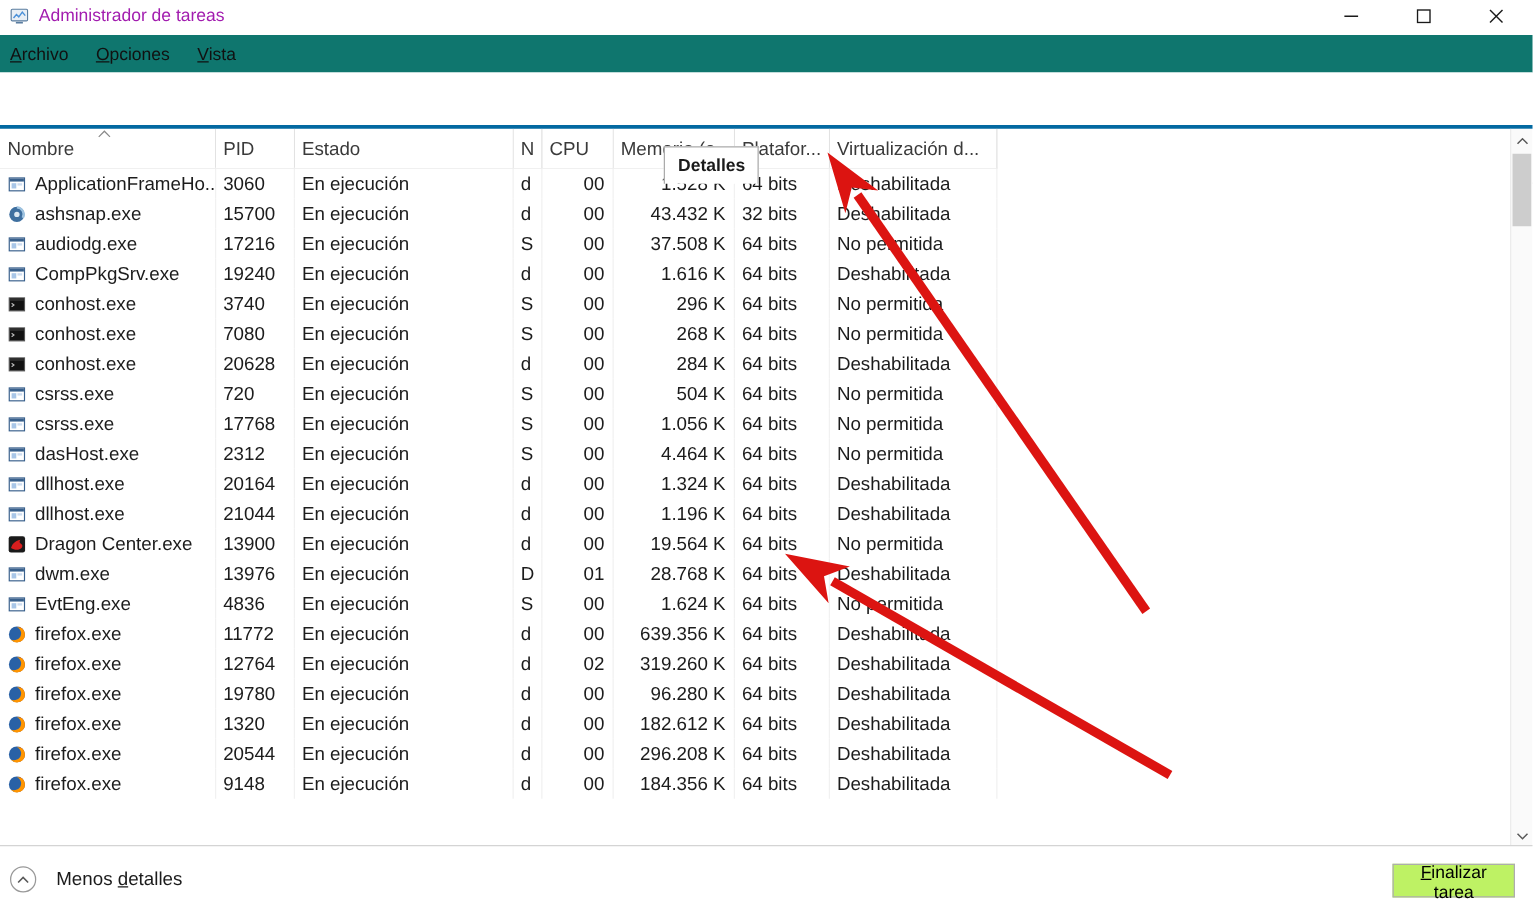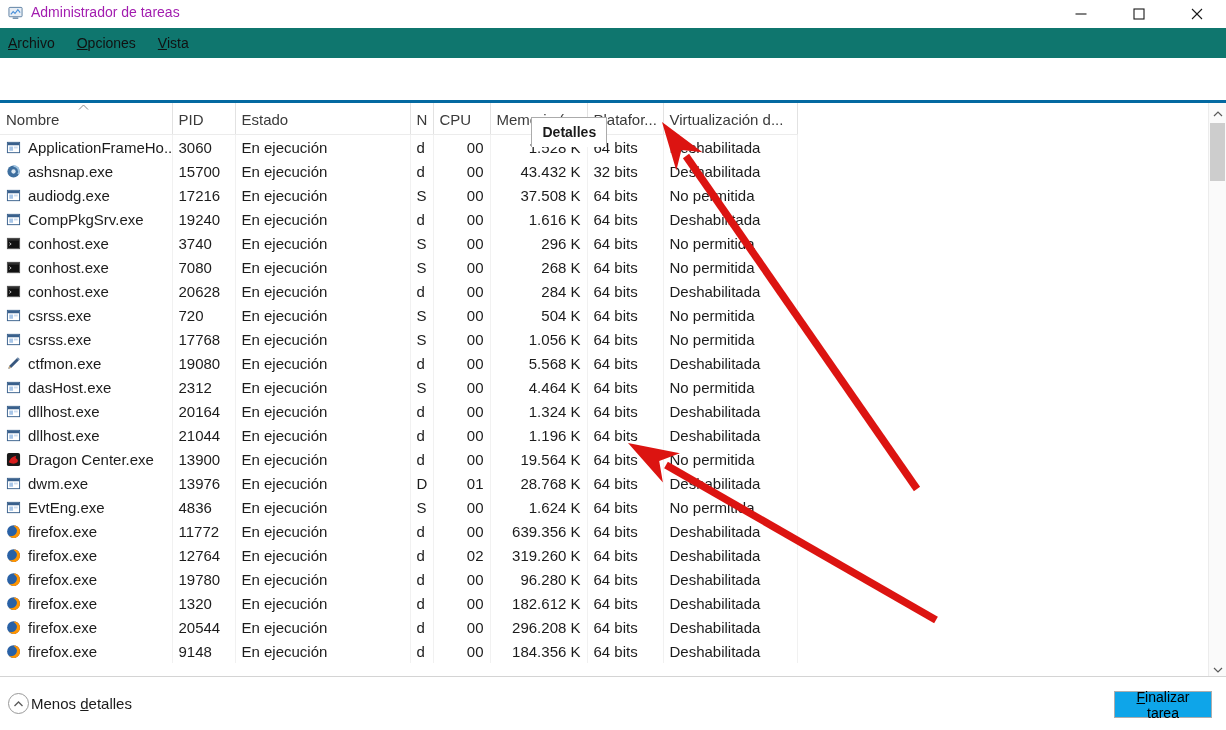--- a/index.html
+++ b/index.html
@@ -45,23 +45,23 @@
   .sort-indicator{position:absolute;left:78px;top:1px;line-height:0;}
 
   
   .scrollbar{position:absolute;top:0;right:0;bottom:0;width:18px;background:#fafafa;border-left:1px solid #ececec;box-sizing:border-box;}
   .sb-btn{position:absolute;left:0;width:100%;height:17px;display:flex;align-items:center;justify-content:center;}
   .sb-up{top:0;} .sb-down{bottom:0;}
   .sb-thumb{position:absolute;left:1px;right:1px;top:20px;height:58px;background:#cdcdcd;}
 
   
   .footer{position:absolute;bottom:0;left:0;width:100%;height:53px;background:#fff;border-top:1px solid #d4d4d4;}
-  .less-details{position:absolute;left:8px;top:16px;display:flex;align-items:center;gap:2px;font-size:15px;color:#1b1b1b;}
+  .less-details{position:absolute;left:8px;top:16px;display:flex;align-items:center;gap:16px;font-size:15px;color:#1b1b1b;}
   .chev-circle{width:21px;height:21px;border:1px solid #999;border-radius:50%;display:flex;align-items:center;justify-content:center;box-sizing:border-box;}
-  .end-task-btn{position:absolute;right:14px;top:14px;width:98px;height:27px;background:#0ea5e9;border:1px solid #adadad;
+  .end-task-btn{position:absolute;right:14px;top:14px;width:98px;height:27px;background:#bef264;border:1px solid #adadad;
      font-size:14px;color:#000;display:flex;align-items:center;justify-content:center;font-family:"Liberation Sans",sans-serif;}
 
   
   .annot{position:absolute;top:0;left:0;width:1226px;height:730px;pointer-events:none;z-index:50;}
 </style>
 </head>
 <body>
 
 <div class="titlebar">
   <div class="title-group">
@@ -339,41 +339,20 @@
           </td>
     <td>17768</td>
     <td>En ejecución</td>
     <td>S</td>
     <td class="right">00</td>
     <td class="right">1.056 K</td>
     <td>64 bits</td>
     <td>No permitida</td>
   </tr>
 
-  <tr>
-    <td>
-            <span class="namewrap">
-              <span class="row-icon">
-                <svg viewBox="0 0 16 16" width="15" height="15">
-                  <path d="M2.5 13.5l1-3.2 8-8 2.2 2.2-8 8z" fill="#38577e"></path>
-                  <path d="M2.5 13.5l1-3.2 2.2 2.2z" fill="#c7a87a"></path>
-                  <path d="M11.5 2.3l2.2 2.2 1.1-1.1-2.2-2.2z" fill="#6b87a8"></path>
-                </svg>
-              </span>
-              <span>ctfmon.exe</span>
-            </span>
-          </td>
-    <td>19080</td>
-    <td>En ejecución</td>
-    <td>d</td>
-    <td class="right">00</td>
-    <td class="right">5.568 K</td>
-    <td>64 bits</td>
-    <td>Deshabilitada</td>
-  </tr>
 
   <tr>
     <td>
             <span class="namewrap">
               <span class="row-icon">
                 <svg viewBox="0 0 16 16" width="15" height="15">
                   <rect x="1.5" y="2.5" width="13" height="11" fill="#fff" stroke="#39608c"></rect>
                   <rect x="2" y="3" width="12" height="2.6" fill="#39608c"></rect>
                   <rect x="3.5" y="7" width="4" height="4.5" fill="#a8c6e8"></rect>
                   <rect x="8.5" y="7" width="4" height="2" fill="#cddcf0"></rect>

